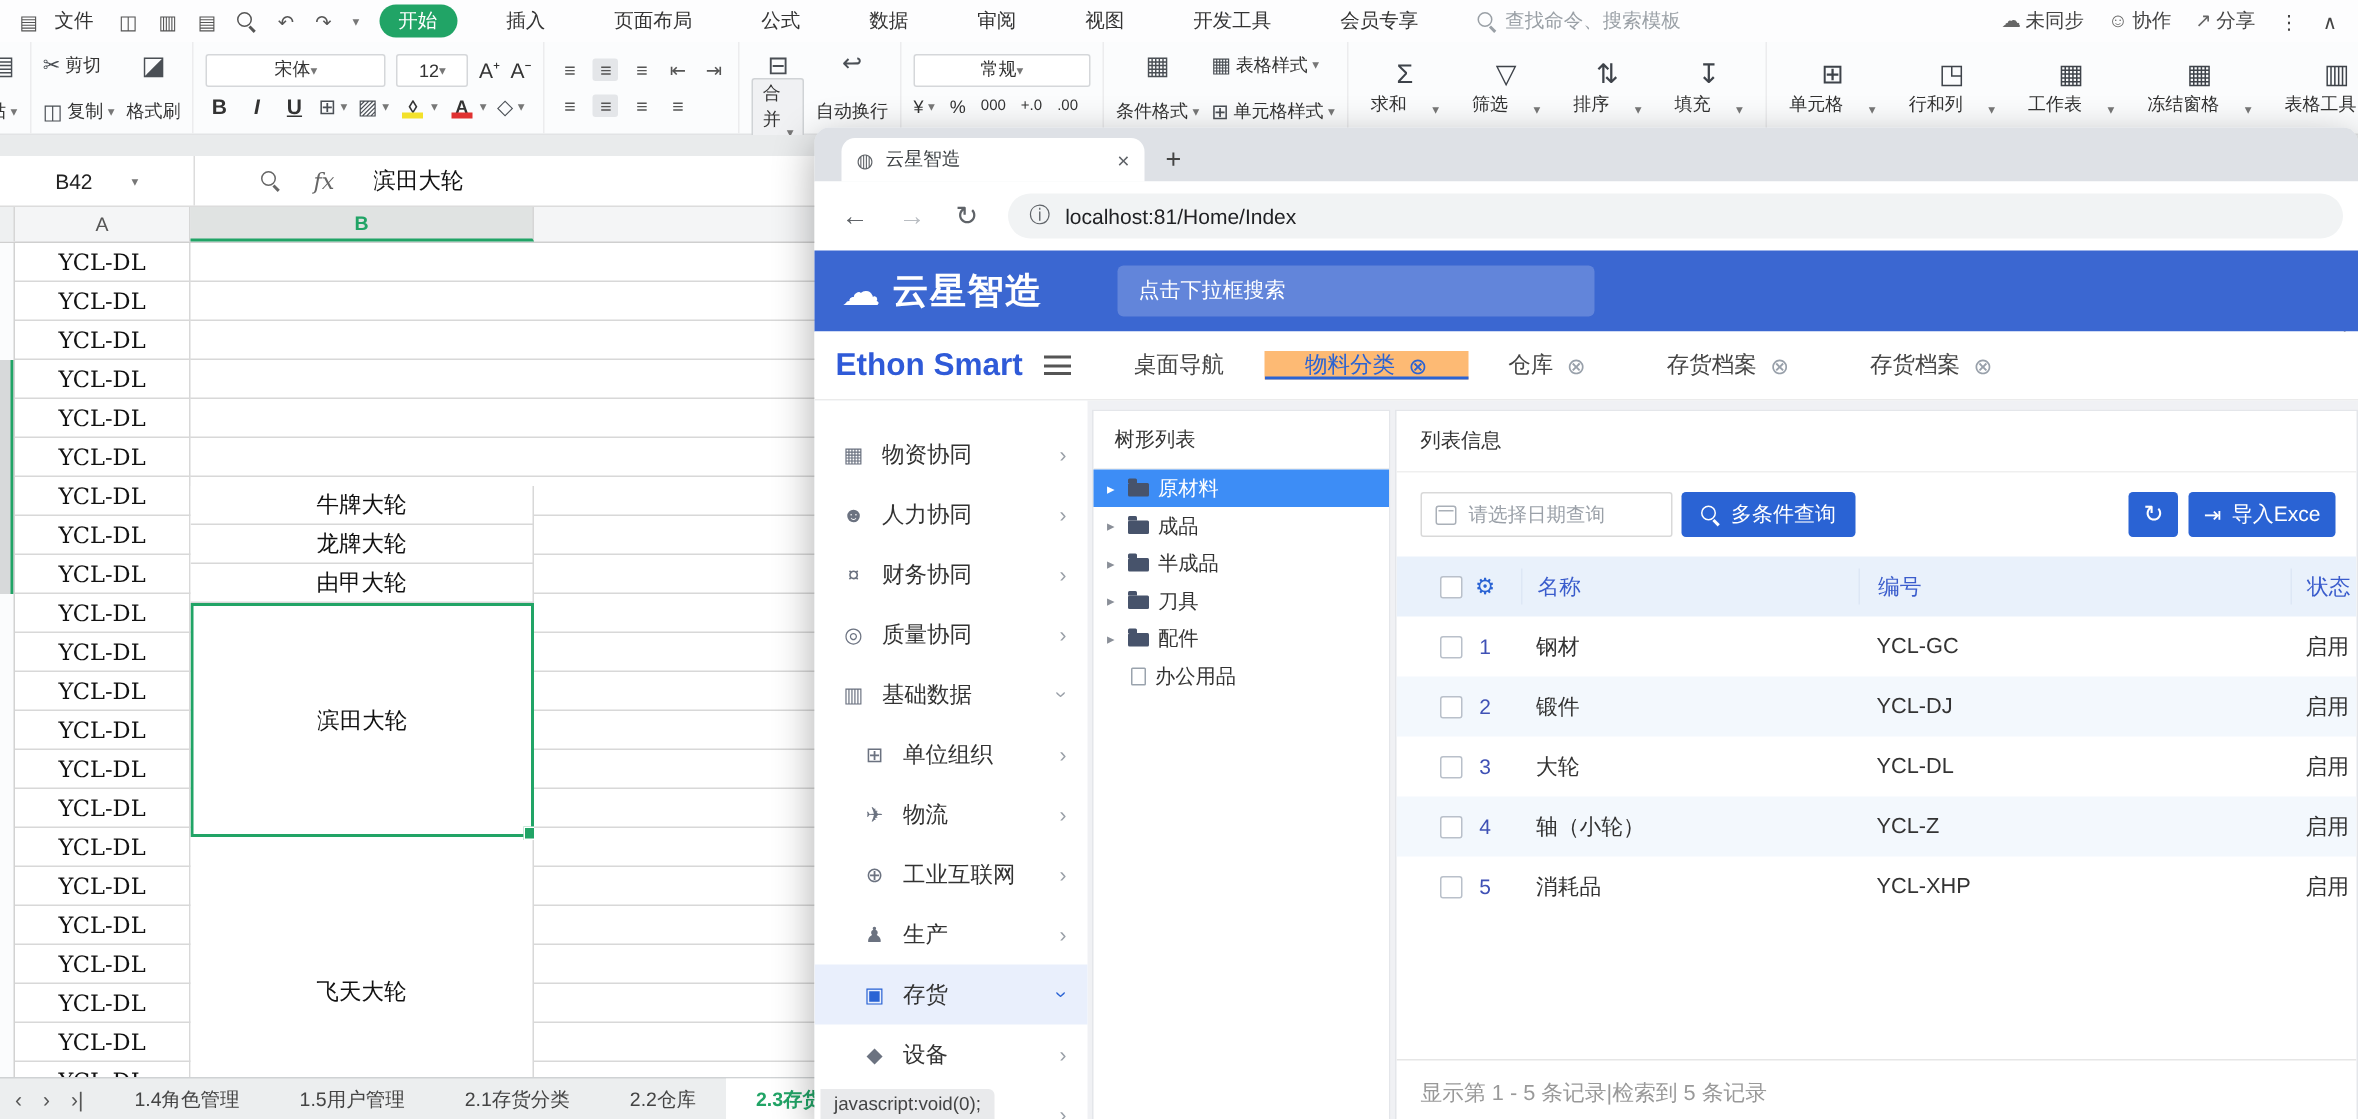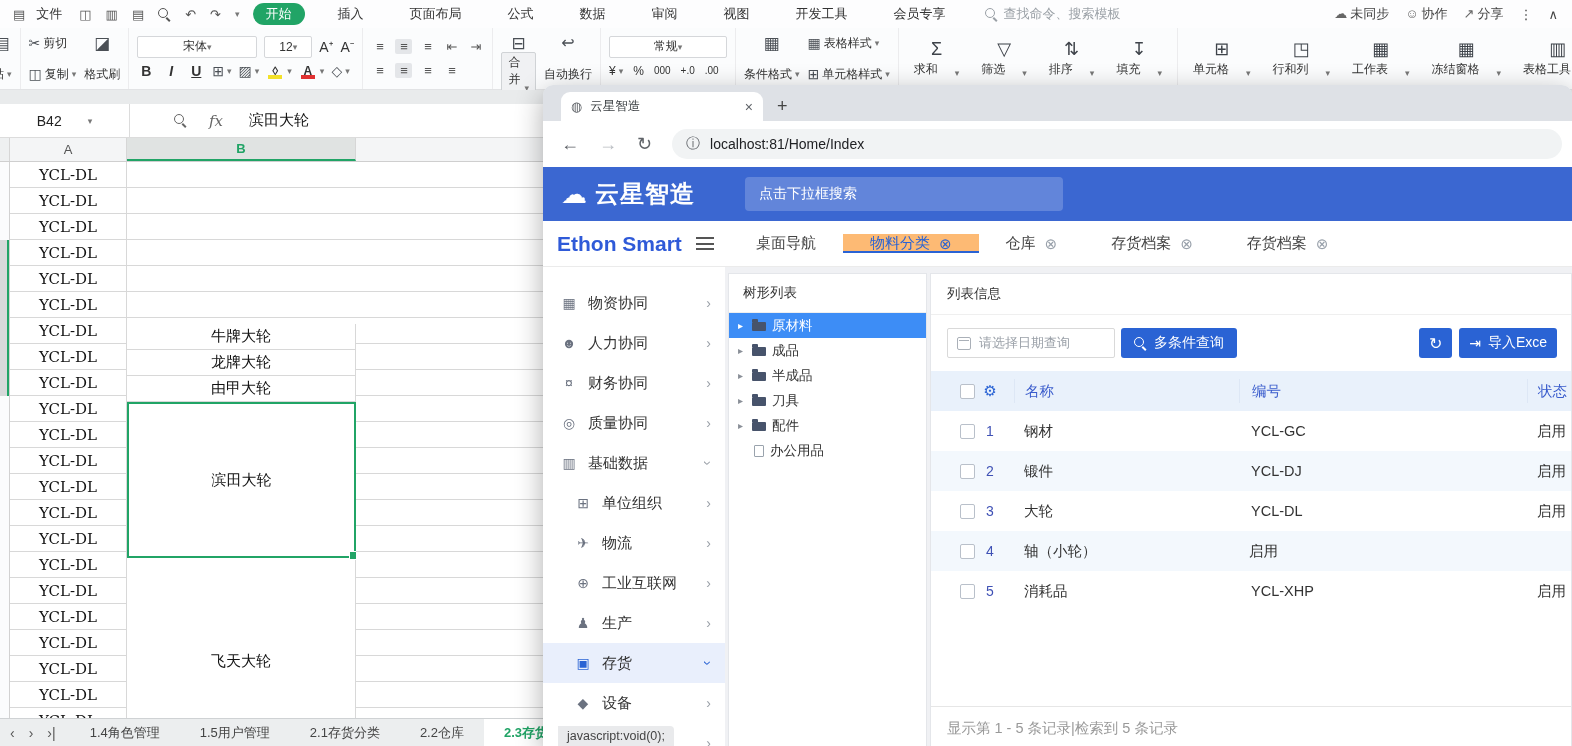--- a/index.html
+++ b/index.html
@@ -116,21 +116,21 @@
   .sidebar{position:absolute;left:0;top:0;width:182px;height:100%;background:#fff;padding-top:16px}
   .side-item{height:40px;display:flex;align-items:center;padding:0 14px 0 18px;gap:11px;font-size:15px;color:#333}
   .side-item.sub{padding-left:32px}
   .side-item.selected{background:#e9effc}
   .side-icon{width:16px;color:#6b7280;font-size:14px;text-align:center;flex:none}
   .side-item.selected .side-icon{color:var(--accent-blue)}
   .side-label{flex:1;white-space:nowrap;overflow:hidden}
   .chev{color:#9aa0a8;font-size:14px;transition:none}
   .side-item.open .chev{transform:rotate(90deg)}
   .side-item.selected .chev{color:var(--accent-blue)}
-  .status-bubble{position:absolute;left:15px;bottom:0;background:#e9eaec;color:#444;font-size:12.5px;padding:3px 9px;border-radius:0 4px 0 0;white-space:nowrap}
+  .status-bubble{position:absolute;left:4px;bottom:0;background:#e9eaec;color:#444;font-size:12.5px;padding:3px 9px;border-radius:0 4px 0 0;white-space:nowrap}
 
   .card{background:#fff;border:1px solid #e4e6ea;position:absolute}
   .treecard{left:185px;top:6px;width:199px;height:500px}
   .tree-title{padding:10px 14px;font-size:13.5px;color:#333;border-bottom:1px solid #efefef}
   .tree-item{height:25px;display:flex;align-items:center;gap:6px;padding-left:9px;font-size:13.5px;color:#333}
   .tree-item.selected{background:var(--tree-blue);color:#fff}
   .tarrow{color:#8a8f98;font-size:10px;width:8px;flex:none}
   .tree-item.selected .tarrow{color:#fff}
   .tree-item.file .tarrow{visibility:hidden}
   .ticon-folder{display:inline-block;width:14px;height:9px;background:#47536b;border-radius:1px;position:relative;flex:none;margin-top:2px}
@@ -909,20 +909,21 @@
               <span class="c-code">YCL-DL</span>
               <span class="c-status">启用</span>
             </div>
 
             <div class="lrow">
               <span class="c-check">
                 <span class="checkbox"></span>
               </span>
               <span class="c-gear">4</span>
               <span class="c-name">轴（小轮）</span>
+              <span class="c-code">YCL-Z</span>
               <span class="c-status">启用</span>
             </div>
 
             <div class="lrow">
               <span class="c-check">
                 <span class="checkbox"></span>
               </span>
               <span class="c-gear">5</span>
               <span class="c-name">消耗品</span>
               <span class="c-code">YCL-XHP</span>

